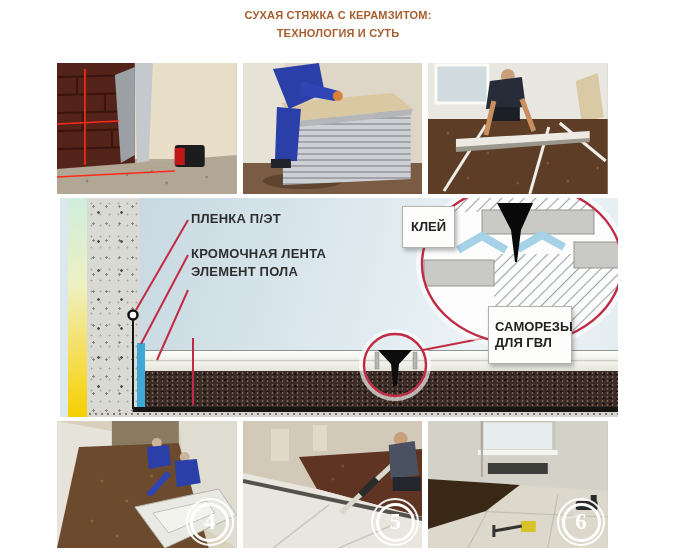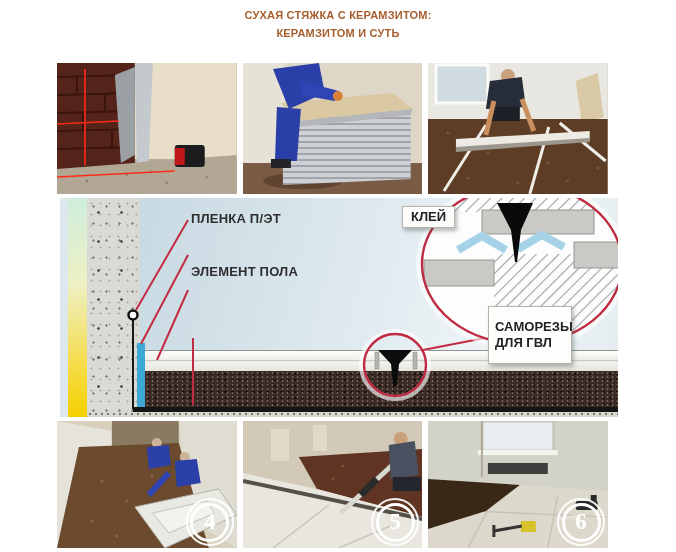--- a/index.html
+++ b/index.html
@@ -41,32 +41,32 @@
   .dg-base{position:absolute;left:73px;top:209px;right:0;height:5px;background:#151515;}
   .dg-subfloor{position:absolute;left:27px;top:214px;right:0;height:5px;background:#d7d6d0;
          background-image:radial-gradient(circle,#7a7870 .8px,transparent 1.1px);background-size:6px 4px;}
   .dg-film{position:absolute;left:72px;top:118px;width:2px;height:93px;background:#161616;}
   .dg-tape{position:absolute;left:77px;top:145px;width:8px;height:64px;background:#3fa9d6;}
   .dg-label{position:absolute;left:131px;color:#2e2e2e;font-weight:bold;font-size:13px;
          letter-spacing:.2px;white-space:nowrap;}
   .dg-overlay{position:absolute;left:0;top:0;width:558px;height:219px;}
   .callout{position:absolute;background:#fdfdfc;border:1px solid #b3b3ab;
          box-shadow:2px 3px 4px rgba(60,60,60,.35);color:#222;font-weight:bold;font-size:13px;
-         padding:2px 8px;line-height:16px;}
+         padding:12px 8px;line-height:16px;}
   .callout.kley{left:342px;top:8px;}
   .callout.samorez{left:428px;top:108px;width:70px;padding:12px 6px;}
 </style>
 </head>
 <body>
 
 <div class="page">
 
   <div class="title">
     <div>СУХАЯ СТЯЖКА С КЕРАМЗИТОМ:</div>
-    <div>КЕРАМЗИТОМ И СУТЬ</div>
+    <div>ТЕХНОЛОГИЯ И СУТЬ</div>
   </div>
 
   <div class="row row-top">
 
     <div class="photo">
       <svg viewBox="0 0 180 131" preserveAspectRatio="none">
         <rect x="0" y="0" width="180" height="131" fill="#b7ab97"></rect>
         <rect x="60" y="0" width="120" height="96" fill="#e9dfc8"></rect>
         <rect x="0" y="0" width="78" height="106" fill="#54241a"></rect>
         <g stroke="#3a140d" stroke-width="2">
@@ -211,20 +211,21 @@
         <g stroke="#a6d2e8" stroke-width="8" fill="none" stroke-linejoin="round">
           <path d="M398,52 L422,38 L446,52"></path>
           <path d="M458,51 L482,37 L504,49"></path>
         </g>
         <path d="M437,5 L473,5 L461,32 L457,64 L455,64 L451,32 Z" fill="#0a0a0a"></path>
       </g>
       <ellipse cx="462" cy="66" rx="100" ry="80" fill="none" stroke="#bf2b43" stroke-width="2.4"></ellipse>
     </svg>
 
     <div class="dg-label" style="top:13px">ПЛЕНКА П/ЭТ</div>
+    <div class="dg-label" style="top:48px">КРОМОЧНАЯ ЛЕНТА</div>
     <div class="dg-label" style="top:66px">ЭЛЕМЕНТ ПОЛА</div>
     <div class="callout kley">КЛЕЙ</div>
     <div class="callout samorez">САМОРЕЗЫ ДЛЯ ГВЛ</div>
   </div>
 
   <div class="row row-bottom">
 
     <div class="photo">
       <svg viewBox="0 0 180 127" preserveAspectRatio="none">
         <rect x="0" y="0" width="180" height="127" fill="#d8d0bc"></rect>

